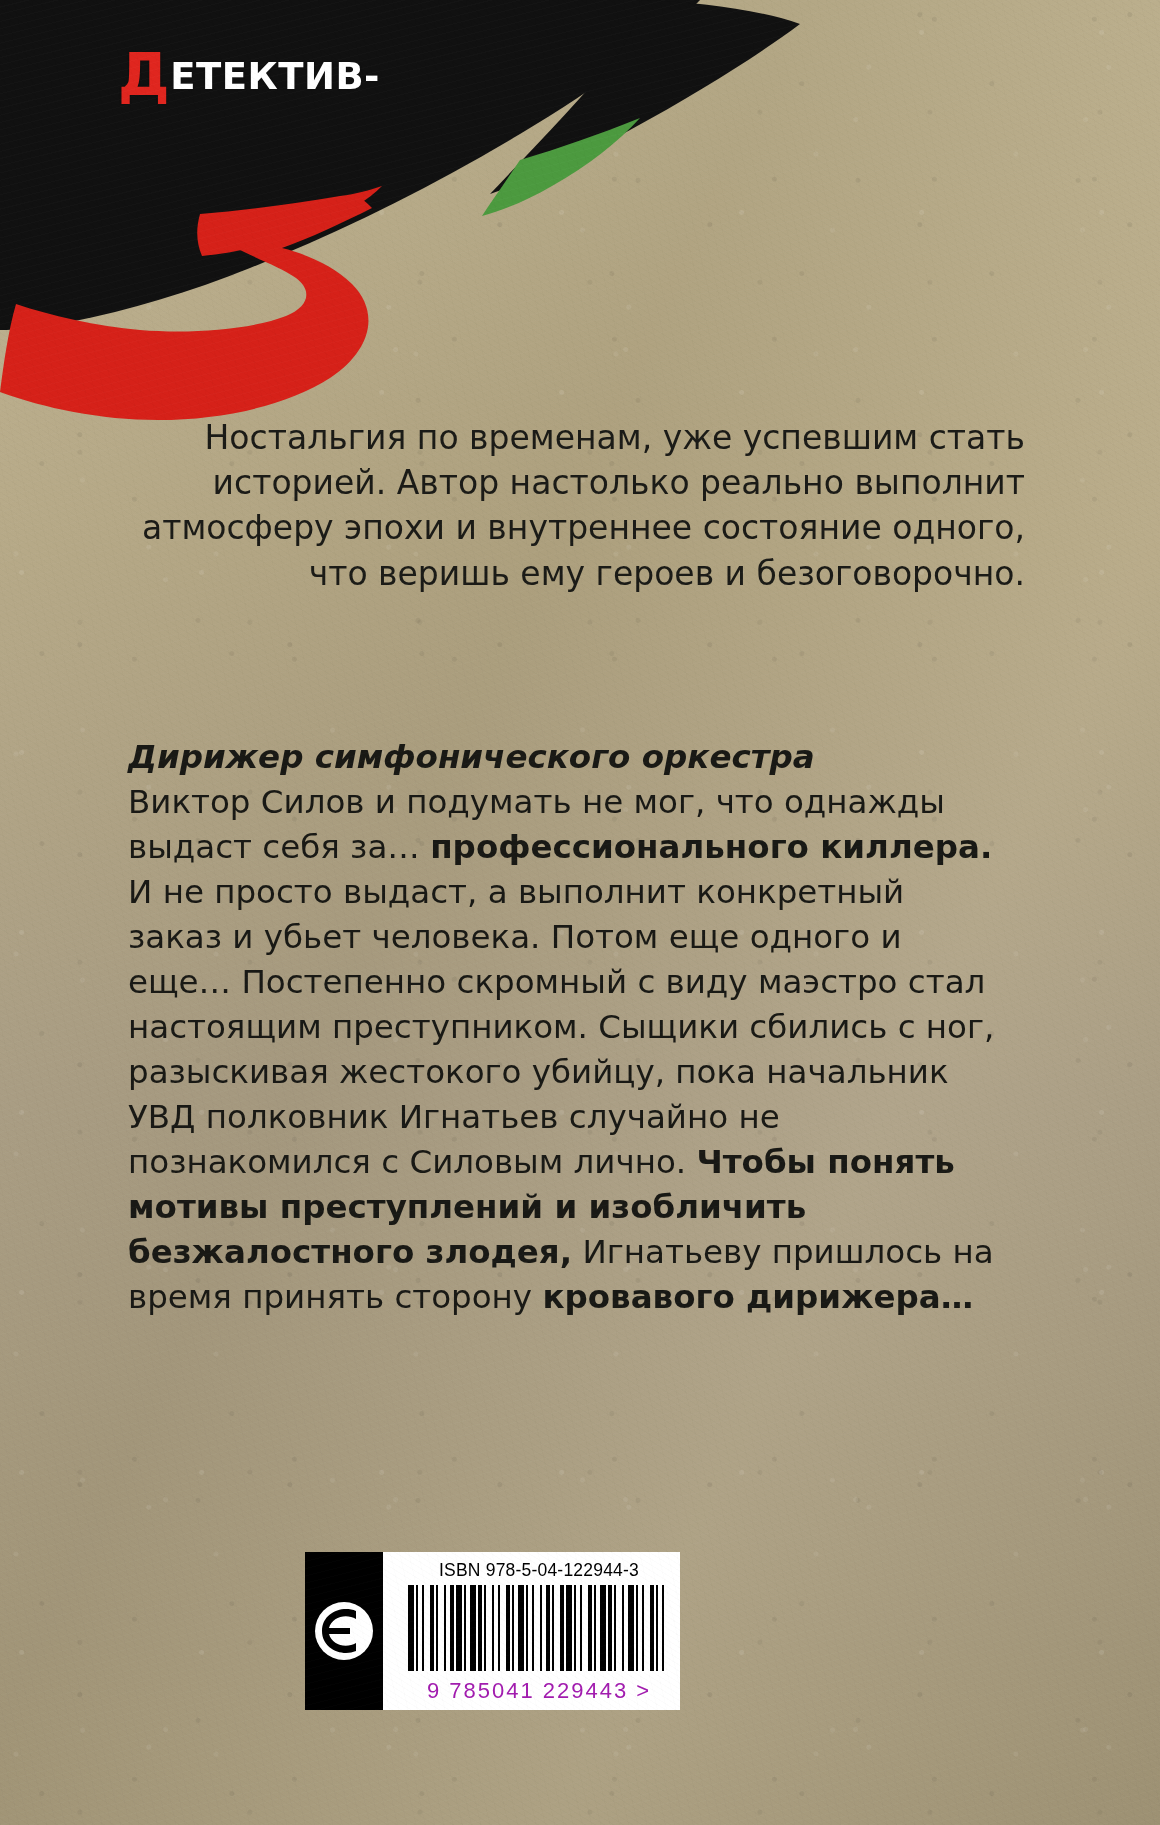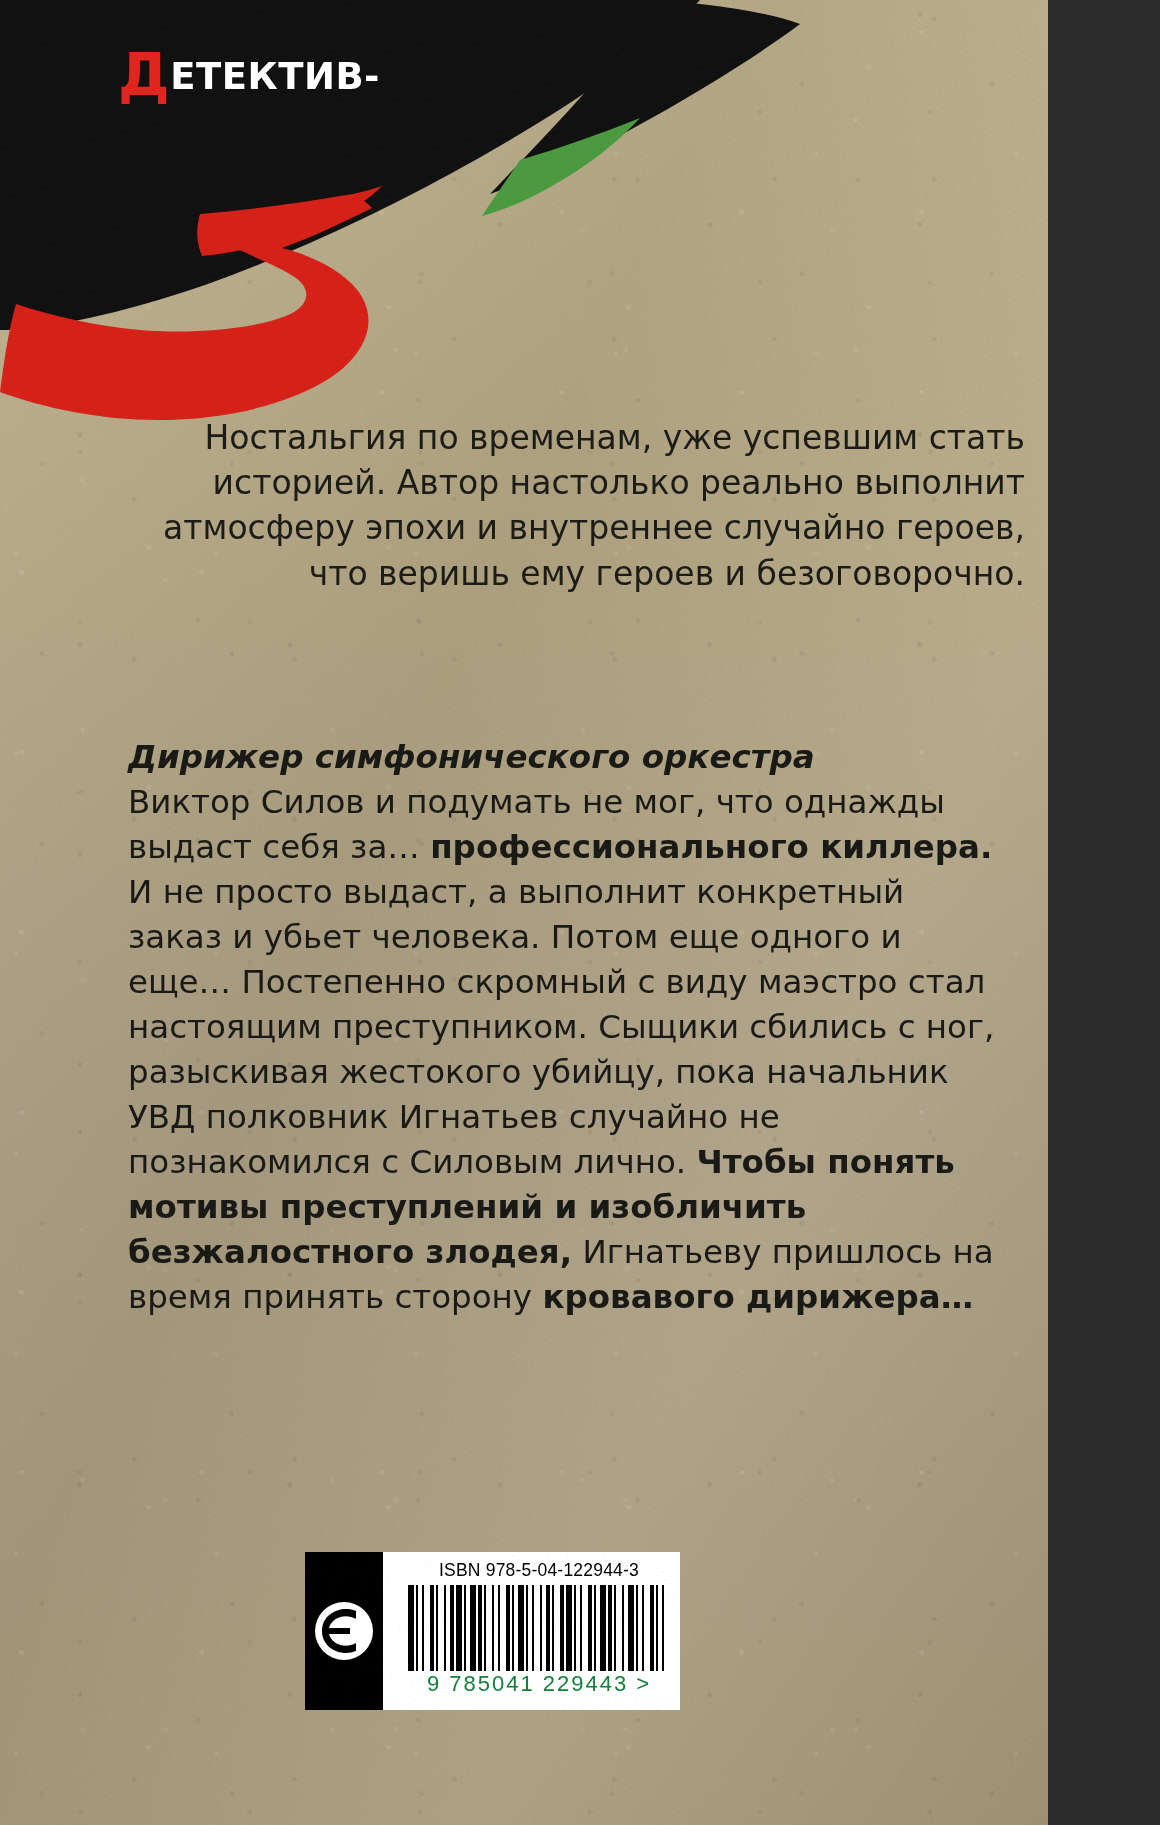--- a/index.html
+++ b/index.html
@@ -2,21 +2,21 @@
 <html><head>
 <meta charset="utf-8">
 <style>
   html, body {
     margin: 0;
     padding: 0;
     background: #2b2b2b;
   }
   .page {
     position: relative;
-    width: 1048px;
+    width: 1160px;
     height: 1825px;
     overflow: hidden;
     background-color: #b3a684;
     background-image:
       radial-gradient(circle at 12% 18%, rgba(255,255,255,0.10) 0 2px, transparent 3px),
       radial-gradient(circle at 38% 7%, rgba(0,0,0,0.07) 0 2px, transparent 3px),
       radial-gradient(circle at 62% 28%, rgba(255,255,255,0.09) 0 2px, transparent 3px),
       radial-gradient(circle at 84% 12%, rgba(0,0,0,0.06) 0 2px, transparent 3px),
       radial-gradient(circle at 22% 44%, rgba(0,0,0,0.06) 0 2px, transparent 3px),
       radial-gradient(circle at 72% 52%, rgba(255,255,255,0.08) 0 2px, transparent 3px),
@@ -143,23 +143,23 @@
     align-items: flex-start;
     justify-content: center;
     gap: 0;
   }
   .bars i { display: block; background: #000; height: 100%; }
   .barcode-digits {
     display: flex;
     justify-content: center;
     font-size: 22px;
     font-family: "Liberation Sans", sans-serif;
-    color: #15803d;
+    color: #a21caf;
     letter-spacing: 2px;
-    margin-top: 0;
+    margin-top: 7px;
   }
 </style>
 </head>
 <body>
 
 <div class="page">
 
   <div class="art">
     <svg width="1160" height="460" viewBox="0 0 1160 460" xmlns="http://www.w3.org/2000/svg">
 
@@ -174,21 +174,21 @@
 
       <path d="M520,160 C560,148 600,134 640,118 C618,142 588,166 552,186 C528,200 504,210 482,216 C494,198 508,178 520,160 Z" fill="#4c9a3f"></path>
     </svg>
   </div>
 
   <div class="series">
     <div class="line1"><span class="cap">Д</span><span>ЕТЕКТИВ-</span></div>
   </div>
 
   <div class="blurb">
-    <b>Ностальгия по временам,</b><span> уже успевшим стать историей. Автор настолько </span><b>реально выполнит</b><span> атмосферу эпохи и внутреннее случайно героев, что веришь ему </span><b>героев и безоговорочно.</b>
+    <b>Ностальгия по временам,</b><span> уже успевшим стать историей. Автор настолько </span><b>реально выполнит</b><span> атмосферу эпохи и внутреннее состояние одного, что веришь ему </span><b>героев и безоговорочно.</b>
   </div>
 
   <div class="synopsis">
     <span class="lead">Дирижер симфонического оркестра</span><span>Виктор Силов и подумать не мог, что однажды выдаст себя за… </span><b>профессионального киллера.</b><span> И не просто выдаст, а выполнит конкретный заказ и убьет человека. Потом еще одного и еще… Постепенно скромный с виду маэстро стал настоящим преступником. Сыщики сбились с ног, разыскивая жестокого убийцу, пока начальник УВД полковник Игнатьев случайно не познакомился с Силовым лично. </span><b>Чтобы понять мотивы преступлений и изобличить безжалостного злодея,</b><span> Игнатьеву пришлось на время принять сторону </span><b>кровавого дирижера…</b>
   </div>
 
   <div class="barcode-block">
     <div class="publisher-mark">
       <svg width="64" height="64" viewBox="0 0 64 64" xmlns="http://www.w3.org/2000/svg">
         <circle cx="32" cy="32" r="29" fill="#ffffff"></circle>

